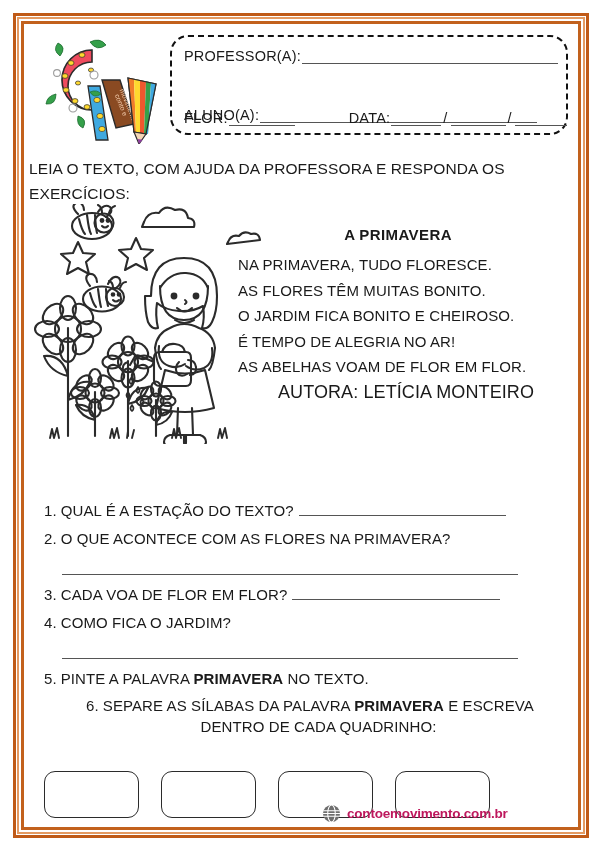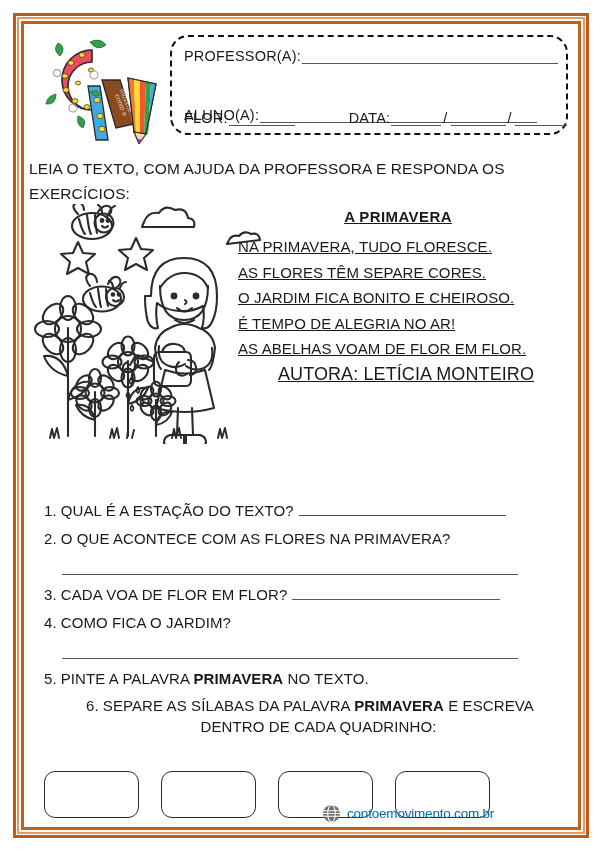--- a/index.html
+++ b/index.html
@@ -113,23 +113,22 @@
     left: 0px; top: 178px;
     width: 550px; height: 245px;
   }
   .illus {
     position: absolute;
     left: 6px; top: 0px;
     width: 232px; height: 240px;
   }
   .poem {
     position: absolute;
-    left: 212px; top: 4px;
+    left: 212px; top: 22px;
     width: 338px;
-    text-decoration: underline;
   }
   .poem-title {
     text-align: center;
     font-size: 15px;
     font-weight: bold;
     letter-spacing: .4px;
     margin: 0 0 9px 0;
     padding-right: 18px;
   }
   .poem-line {
@@ -205,22 +204,22 @@
   .footer {
     position: absolute;
     left: 296px; top: 778px;
     display: flex;
     align-items: center;
     gap: 6px;
   }
   .globe-icon { width: 19px; height: 19px; display:block; }
   .footer-text {
     font-size: 13.5px;
-    font-weight: normal;
-    color: #0369a1;
+    font-weight: bold;
+    color: #be185d;
     letter-spacing: -.2px;
   }
 </style>
 </head>
 <body>
 
 <div class="page">
 
   <div class="frame-outer"></div>
   <div class="frame-mid"></div>
@@ -477,21 +476,21 @@
               <path d="M140 234 l2 -9 l2 9 l3 -10 l2 10"></path>
               <path d="M186 234 l2 -9 l2 9 l3 -10 l2 10"></path>
             </g>
           </g>
         </svg>
       </div>
 
       <div class="poem">
         <div class="poem-title">A PRIMAVERA</div>
         <div class="poem-line">NA PRIMAVERA, TUDO FLORESCE.</div>
-        <div class="poem-line">AS FLORES TÊM SEPARE CORES.</div>
+        <div class="poem-line">AS FLORES TÊM MUITAS BONITO.</div>
         <div class="poem-line">O JARDIM FICA BONITO E CHEIROSO.</div>
         <div class="poem-line">É TEMPO DE ALEGRIA NO AR!</div>
         <div class="poem-line">AS ABELHAS VOAM DE FLOR EM FLOR.</div>
         <div class="poem-author">AUTORA: LETÍCIA MONTEIRO</div>
       </div>
     </div>
 
 
     <div class="questions">
 

